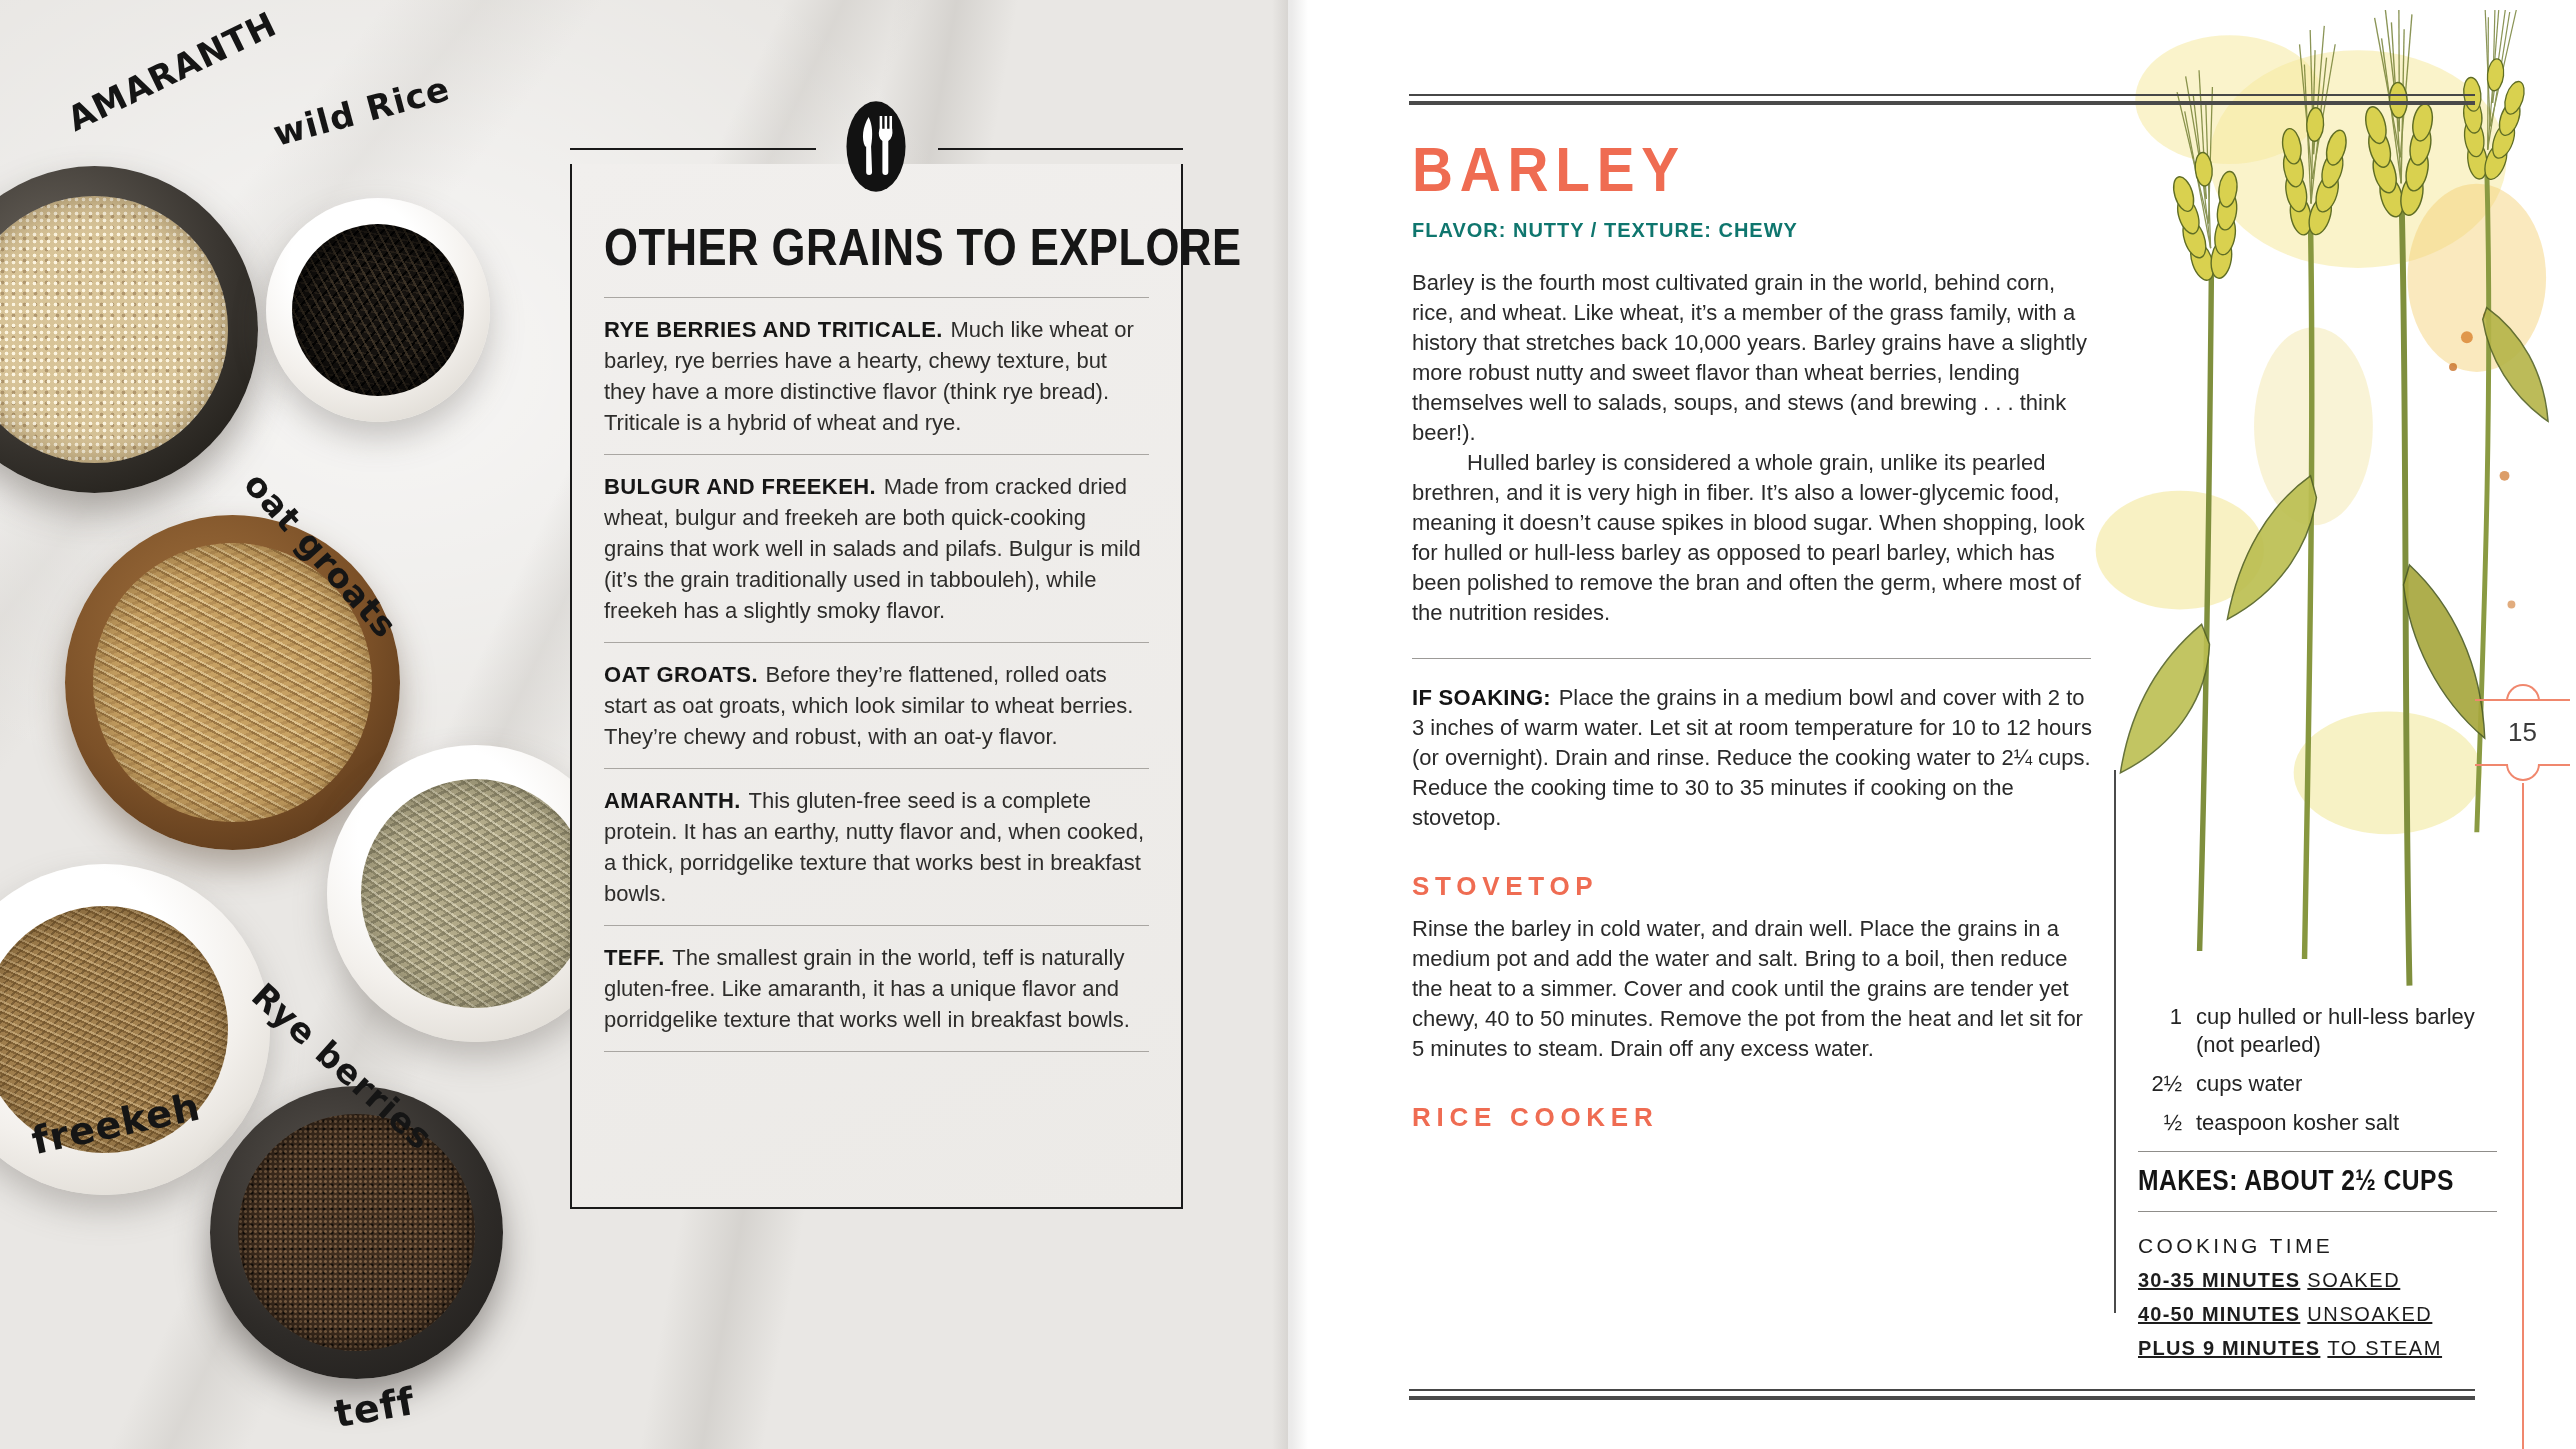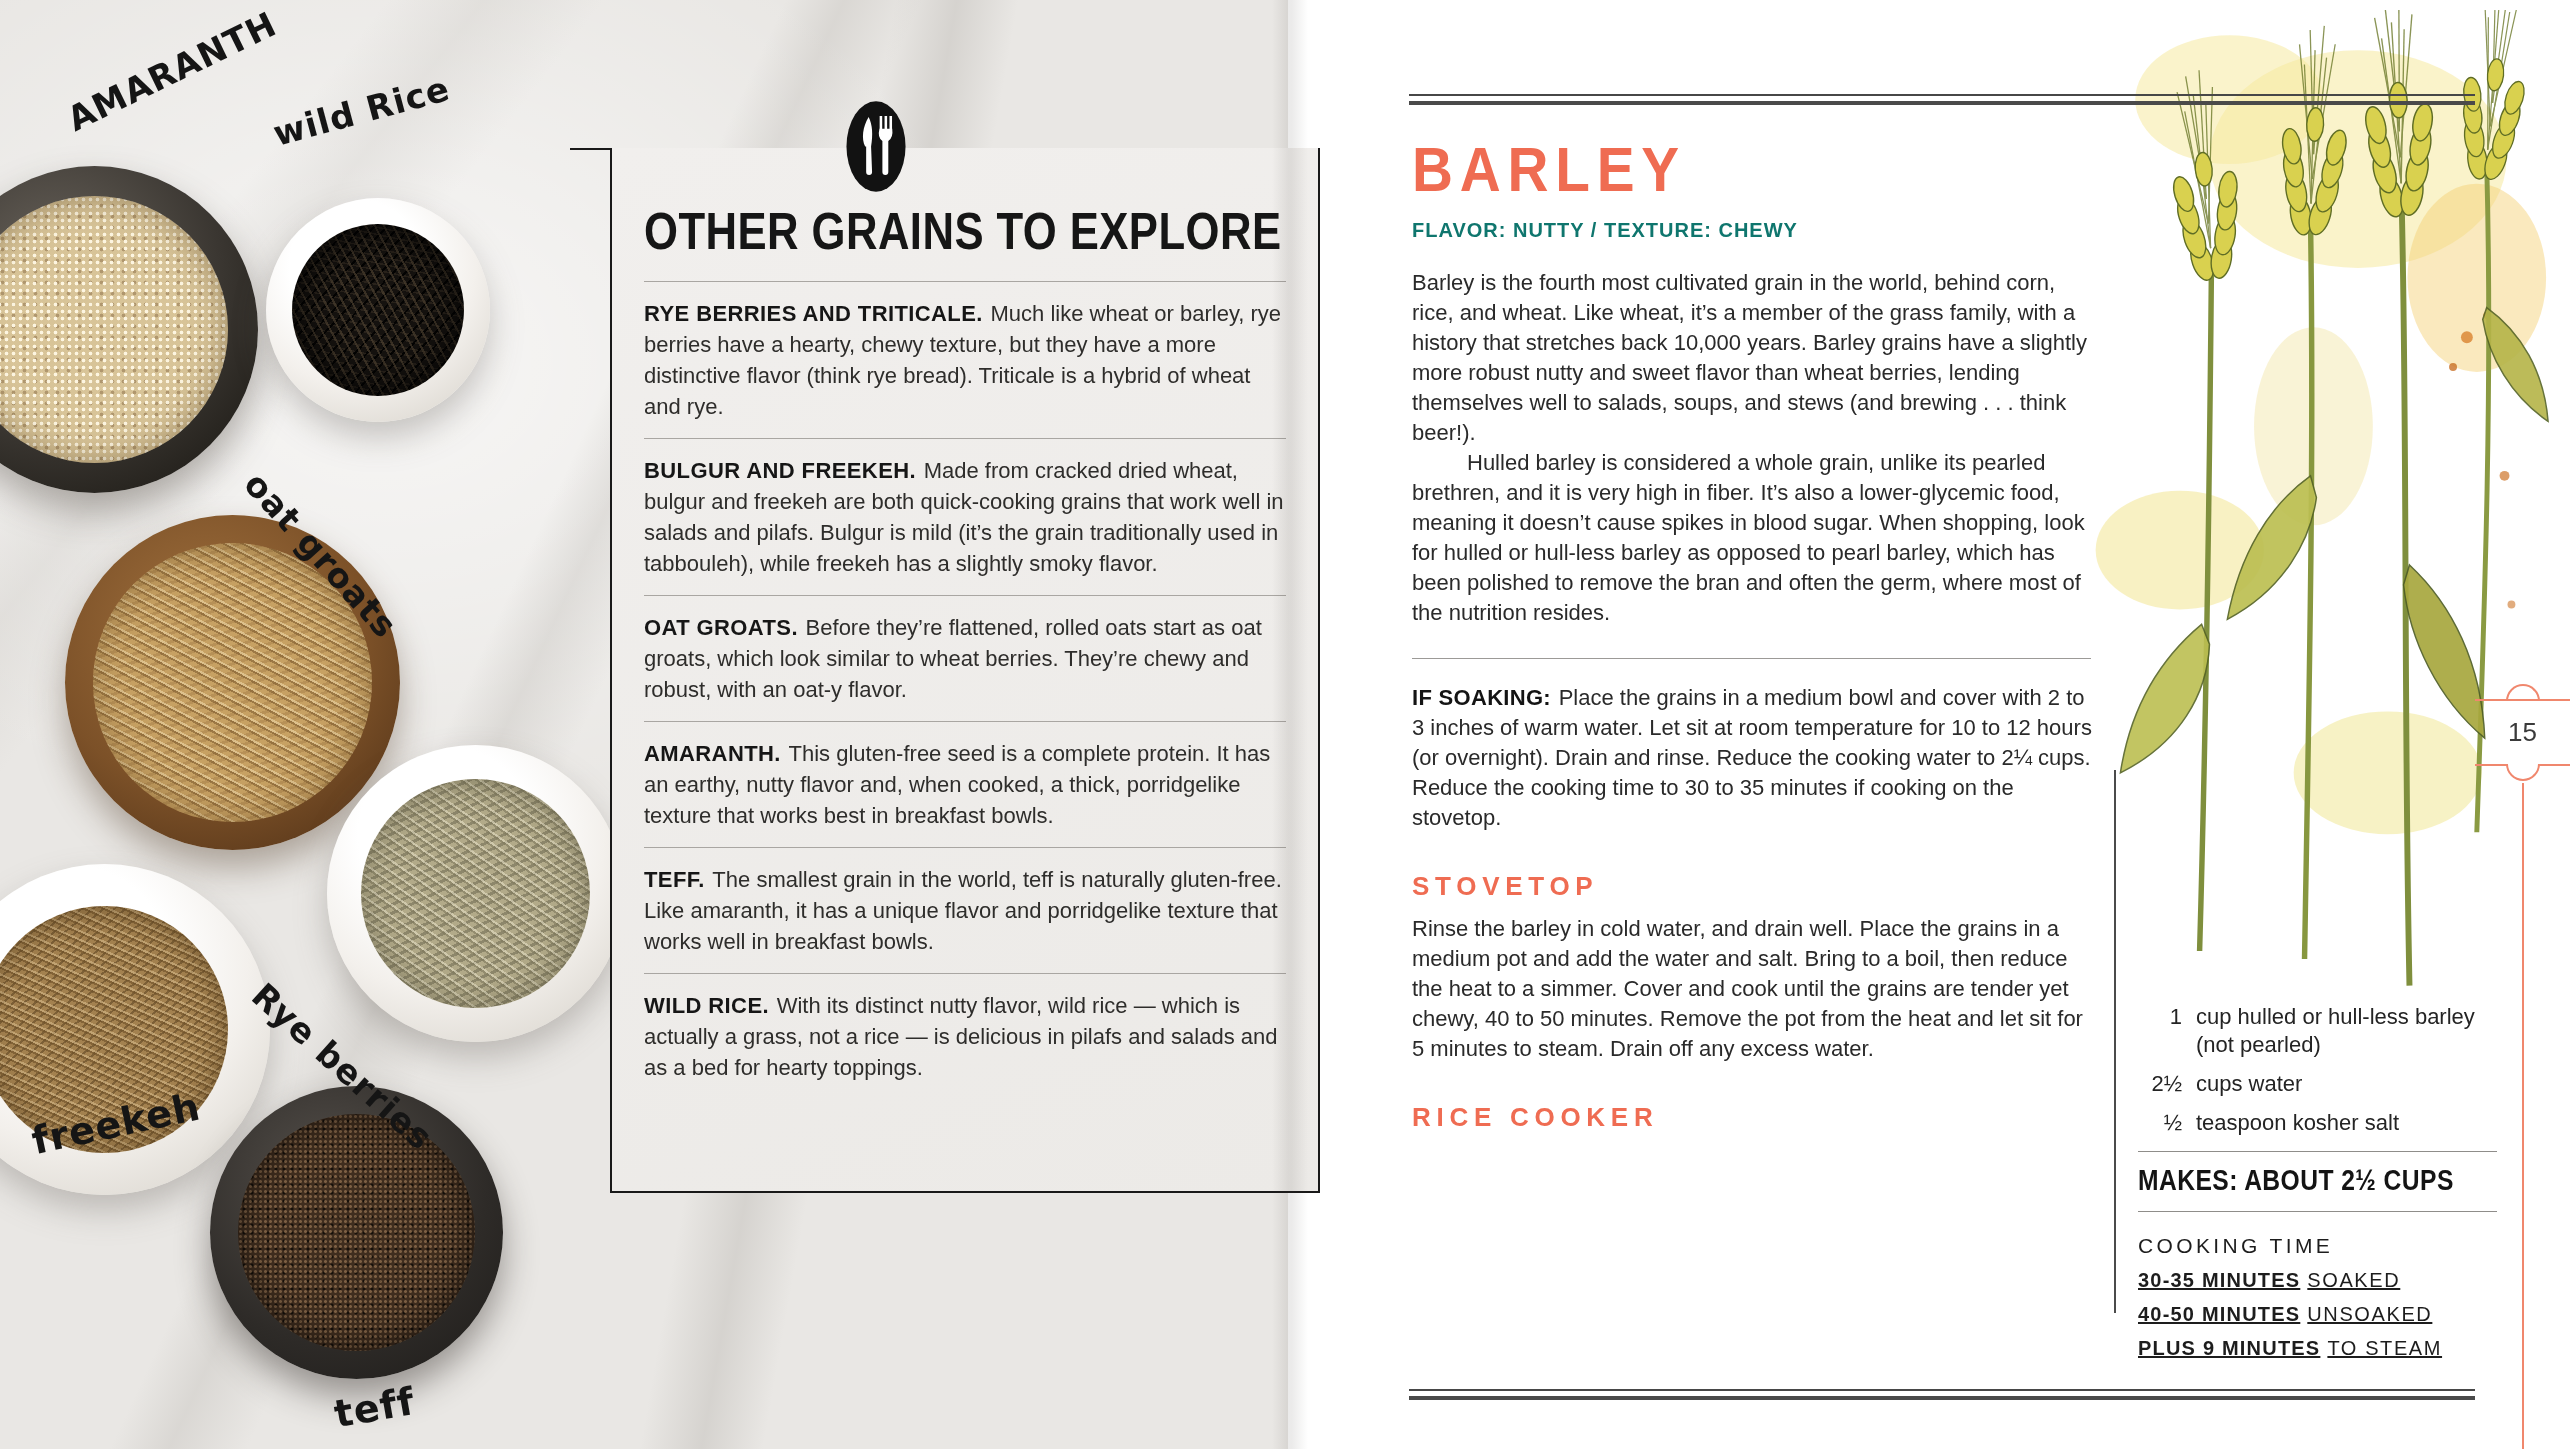--- a/index.html
+++ b/index.html
@@ -78,25 +78,24 @@
   }
   .label-amaranth{left:61px;top:103px;font-size:34px;transform:rotate(-26deg);}
   .label-wildrice{left:269px;top:115px;font-size:34px;transform:rotate(-15deg);}
   .label-oatgroats{left:266px;top:464px;font-size:34px;transform:rotate(48deg);}
   .label-ryeberries{left:271px;top:975px;font-size:34px;transform:rotate(42deg);}
   .label-freekeh{left:28px;top:1120px;font-size:38px;transform:rotate(-12deg);}
   .label-teff{left:331px;top:1393px;font-size:38px;transform:rotate(-10deg);}
 
   
   .info-box{
-    position:absolute;left:570px;top:148px;width:710px;height:1045px;z-index:2;
+    position:absolute;left:570px;top:164px;width:613px;height:1045px;z-index:2;
     border:2px solid #191919;border-top:none;
     background:linear-gradient(160deg,#f1efed,#eceae7);
     padding:57px 32px 0;
-    margin-left:40px;
   }
   .box-top-seg{position:absolute;top:148px;height:2px;background:#191919;z-index:2;}
   .box-top-seg.left{left:570px;width:246px;}
   .box-top-seg.right{left:938px;width:245px;}
   .box-icon{position:absolute;left:845px;top:99px;width:62px;height:95px;z-index:3;}
   .box-title{font-size:52px;font-weight:700;color:#161616;line-height:1;margin:0 0 24px;}
   .condensed{display:inline-block;transform:scaleX(.84);transform-origin:0 50%;white-space:nowrap;letter-spacing:0.5px;}
   .box-intro{font-size:22px;line-height:31px;color:#2e2d2b;margin:0;}
   .info-box .hr{height:1px;background:#a9a6a2;margin:16px 0;}
   .sec{font-size:22px;line-height:31px;color:#2e2d2b;margin:0;}
@@ -194,21 +193,20 @@
     <p class="sec"><span class="lead">RYE BERRIES AND TRITICALE.</span><span>Much like wheat or barley, rye berries have a hearty, chewy texture, but they have a more distinctive flavor (think rye bread). Triticale is a hybrid of wheat and rye.</span></p>
     <div class="hr"></div>
     <p class="sec"><span class="lead">BULGUR AND FREEKEH.</span><span>Made from cracked dried wheat, bulgur and freekeh are both quick-cooking grains that work well in salads and pilafs. Bulgur is mild (it’s the grain traditionally used in tabbouleh), while freekeh has a slightly smoky flavor.</span></p>
     <div class="hr"></div>
     <p class="sec"><span class="lead">OAT GROATS.</span><span>Before they’re flattened, rolled oats start as oat groats, which look similar to wheat berries. They’re chewy and robust, with an oat-y flavor.</span></p>
     <div class="hr"></div>
     <p class="sec"><span class="lead">AMARANTH.</span><span>This gluten-free seed is a complete protein. It has an earthy, nutty flavor and, when cooked, a thick, porridgelike texture that works best in breakfast bowls.</span></p>
     <div class="hr"></div>
     <p class="sec"><span class="lead">TEFF.</span><span>The smallest grain in the world, teff is naturally gluten-free. Like amaranth, it has a unique flavor and porridgelike texture that works well in breakfast bowls.</span></p>
     <div class="hr"></div>
-    <p class="sec"><span class="lead">WILD RICE.</span><span>With its distinct nutty flavor, wild rice — which is actually a grass, not a rice — is delicious in pilafs and salads and as a bed for hearty toppings.</span></p>
   </div>
 
   <section class="right-page"></section>
 
   <svg class="illustration" viewBox="0 0 500 1005" aria-hidden="true">
     <defs>
       <g id="bhead">
         <g stroke="#6d7a2c" stroke-width="1.3" fill="none" opacity=".8">
           <path d="M0 -10 L-14 -150"></path>
             <path d="M0 -10 L-4 -165"></path>

